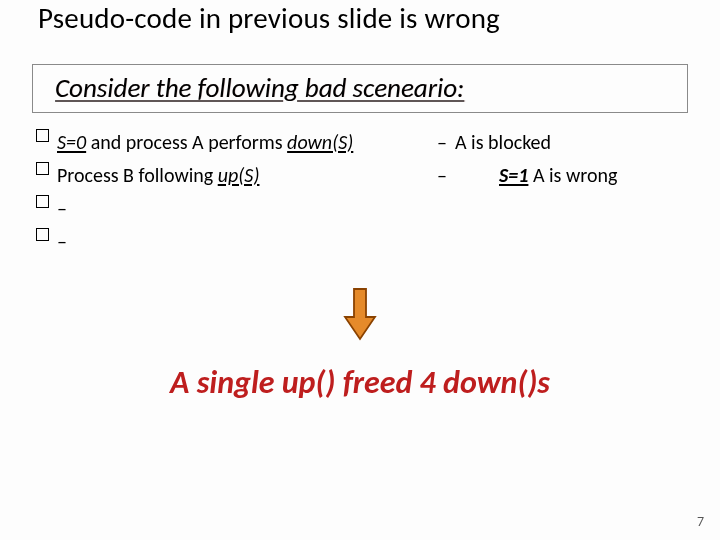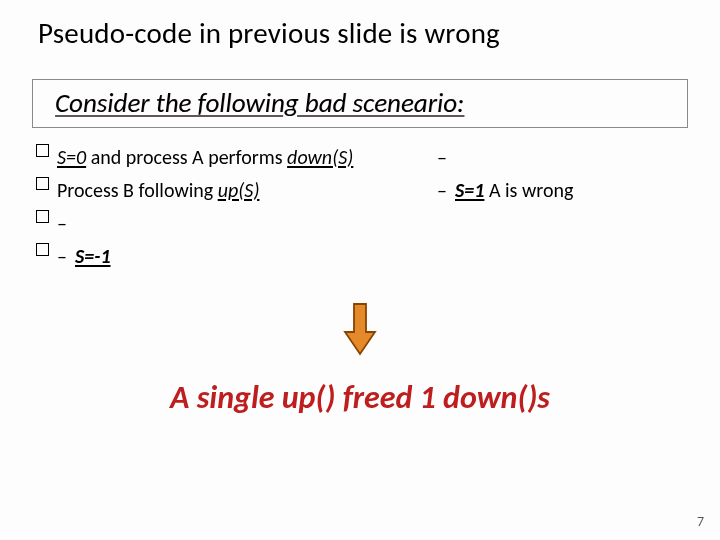--- a/index.html
+++ b/index.html
@@ -9,21 +9,21 @@
     background: #fdfdfd;
     font-family: Calibri, "Segoe UI", Arial, sans-serif;
     color: #000;
     position: relative;
     overflow: hidden;
   }
   .title {
     font-size: 29px;
     font-weight: 400;
     text-align: left;
-    padding: 15px 0 0 38px;
+    padding: 0 0 0 38px;
     letter-spacing: 0.2px;
   }
   .subtitle-box {
     border: 1.5px solid #8a8a8a;
     margin: 28px 32px 0 32px;
     padding: 6px 14px 8px 22px;
     display: inline-block;
     width: calc(100% - 64px);
   }
   .subtitle {
@@ -63,21 +63,21 @@
   .dash {
     width: 18px;
     flex-shrink: 0;
     text-align: left;
     font-size: 20px;
   }
   .right {
     flex: 1;
   }
   .iu { font-style: italic; text-decoration: underline; text-underline-offset: 2px; }
-  .biu { font-weight: 700; font-style: italic; text-decoration: underline; text-underline-offset: 2px; }
+  .biu { font-weight: 700; font-style: italic; text-decoration: underline; text-underline-offset: 2px; margin-left: 44px; }
   .arrow-wrap {
     text-align: center;
     margin-top: 30px;
   }
   .arrow {
     display: inline-block;
   }
   .arrow svg { display: block; }
   .conclusion {
     text-align: center;
@@ -108,20 +108,23 @@
 </div>
 
 <div class="list">
 
   <div class="row">
     <span class="bullet-box"></span>
     <span class="left">
       <span class="iu">S=0</span><span> and process A performs </span><span class="iu">down(S)</span>
     </span>
     <span class="dash">–</span>
+    <span class="right">
+      <span>A is blocked</span>
+    </span>
   </div>
 
   <div class="row">
     <span class="bullet-box"></span>
     <span class="left">
       <span>Process B following </span><span class="iu">up(S)</span>
     </span>
     <span class="dash">–</span>
     <span class="right">
       <span class="biu">S=1</span><span> A is wrong</span>
@@ -129,34 +132,31 @@
   </div>
 
   <div class="row">
     <span class="bullet-box"></span>
     <span class="dash">–</span>
   </div>
 
   <div class="row">
     <span class="bullet-box"></span>
     <span class="dash">–</span>
-    <span class="right">
-      <span class="biu">S=-1</span>
-    </span>
   </div>
 
 </div>
 
 <div class="arrow-wrap">
   <span class="arrow">
     <svg width="34" height="54" viewBox="0 0 34 54">
       <path d="M11 2 L23 2 L23 30 L32 30 L17 52 L2 30 L11 30 Z" stroke-width="1.8" stroke-linejoin="miter" fill="#e58a2a"></path>
       <path d="M11 2 L23 2 L23 30 L32 30 L17 52 L2 30 L11 30 Z" fill="none" stroke-width="1.8" stroke="#8a4200"></path>
     </svg>
   </span>
 </div>
 
-<div class="conclusion">A single up() freed 1 down()s</div>
+<div class="conclusion">A single up() freed 4 down()s</div>
 
 <div class="page-num">7</div>
 
 
 
 
 </body></html>

